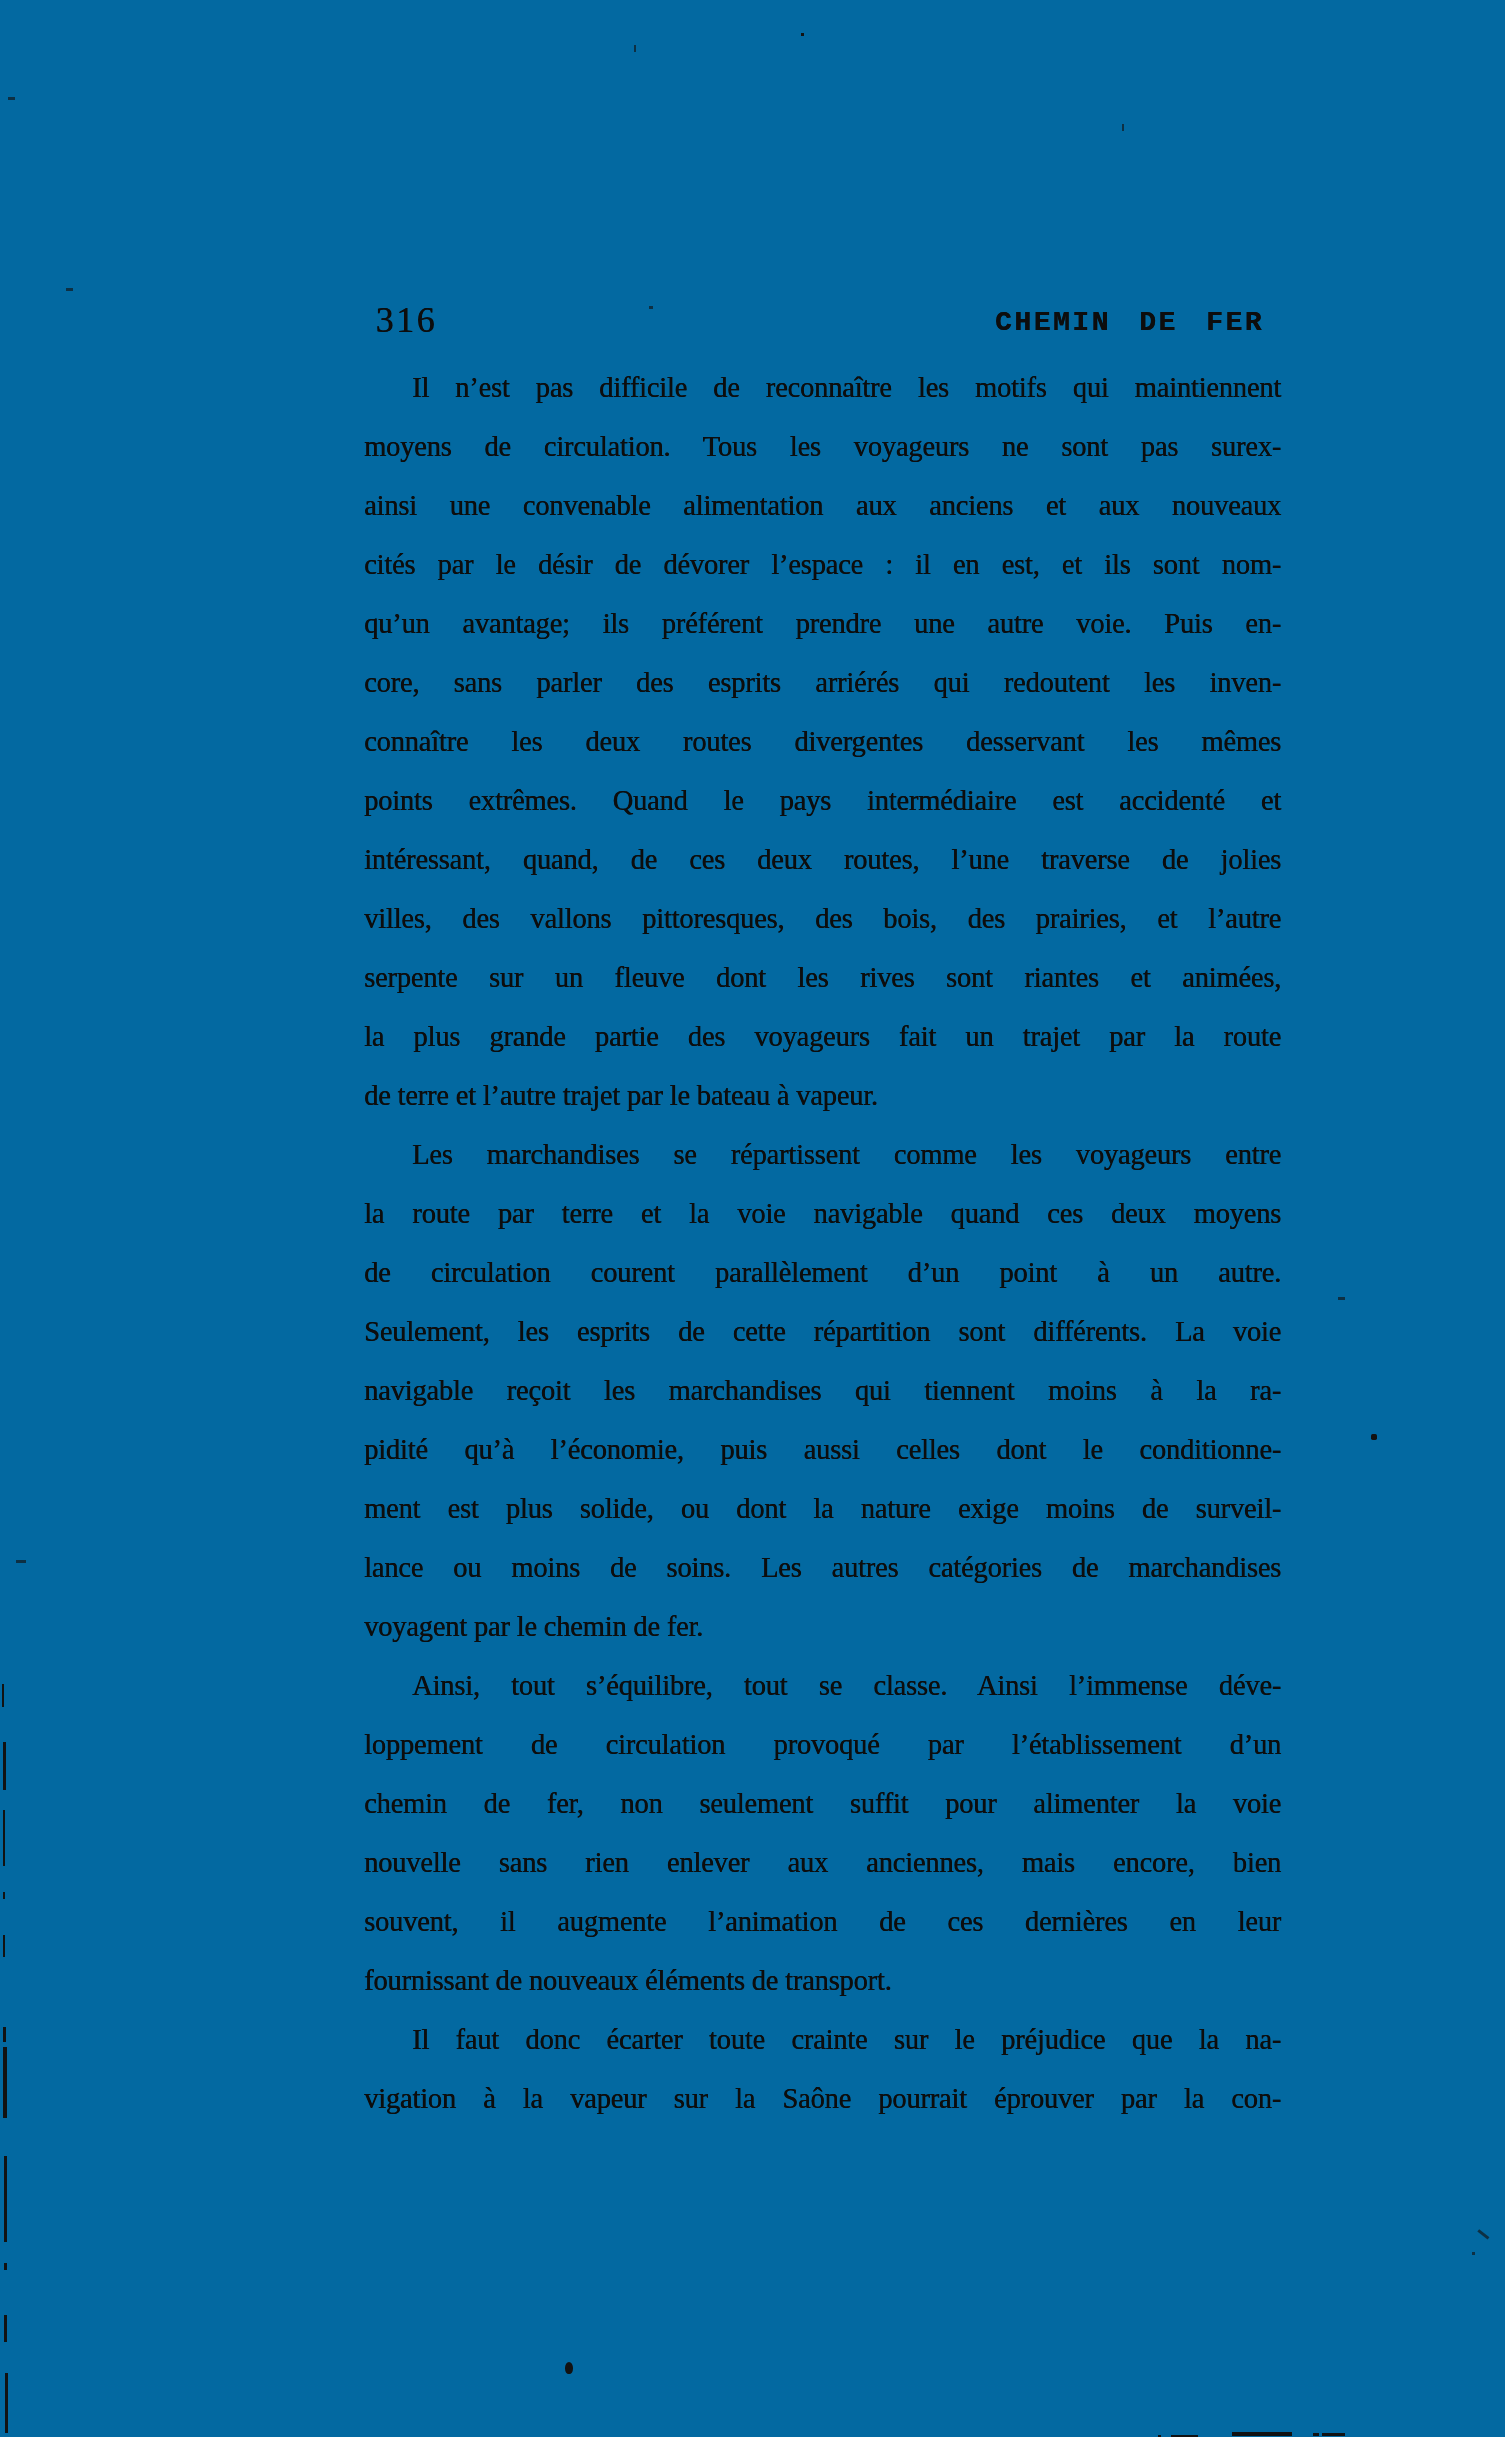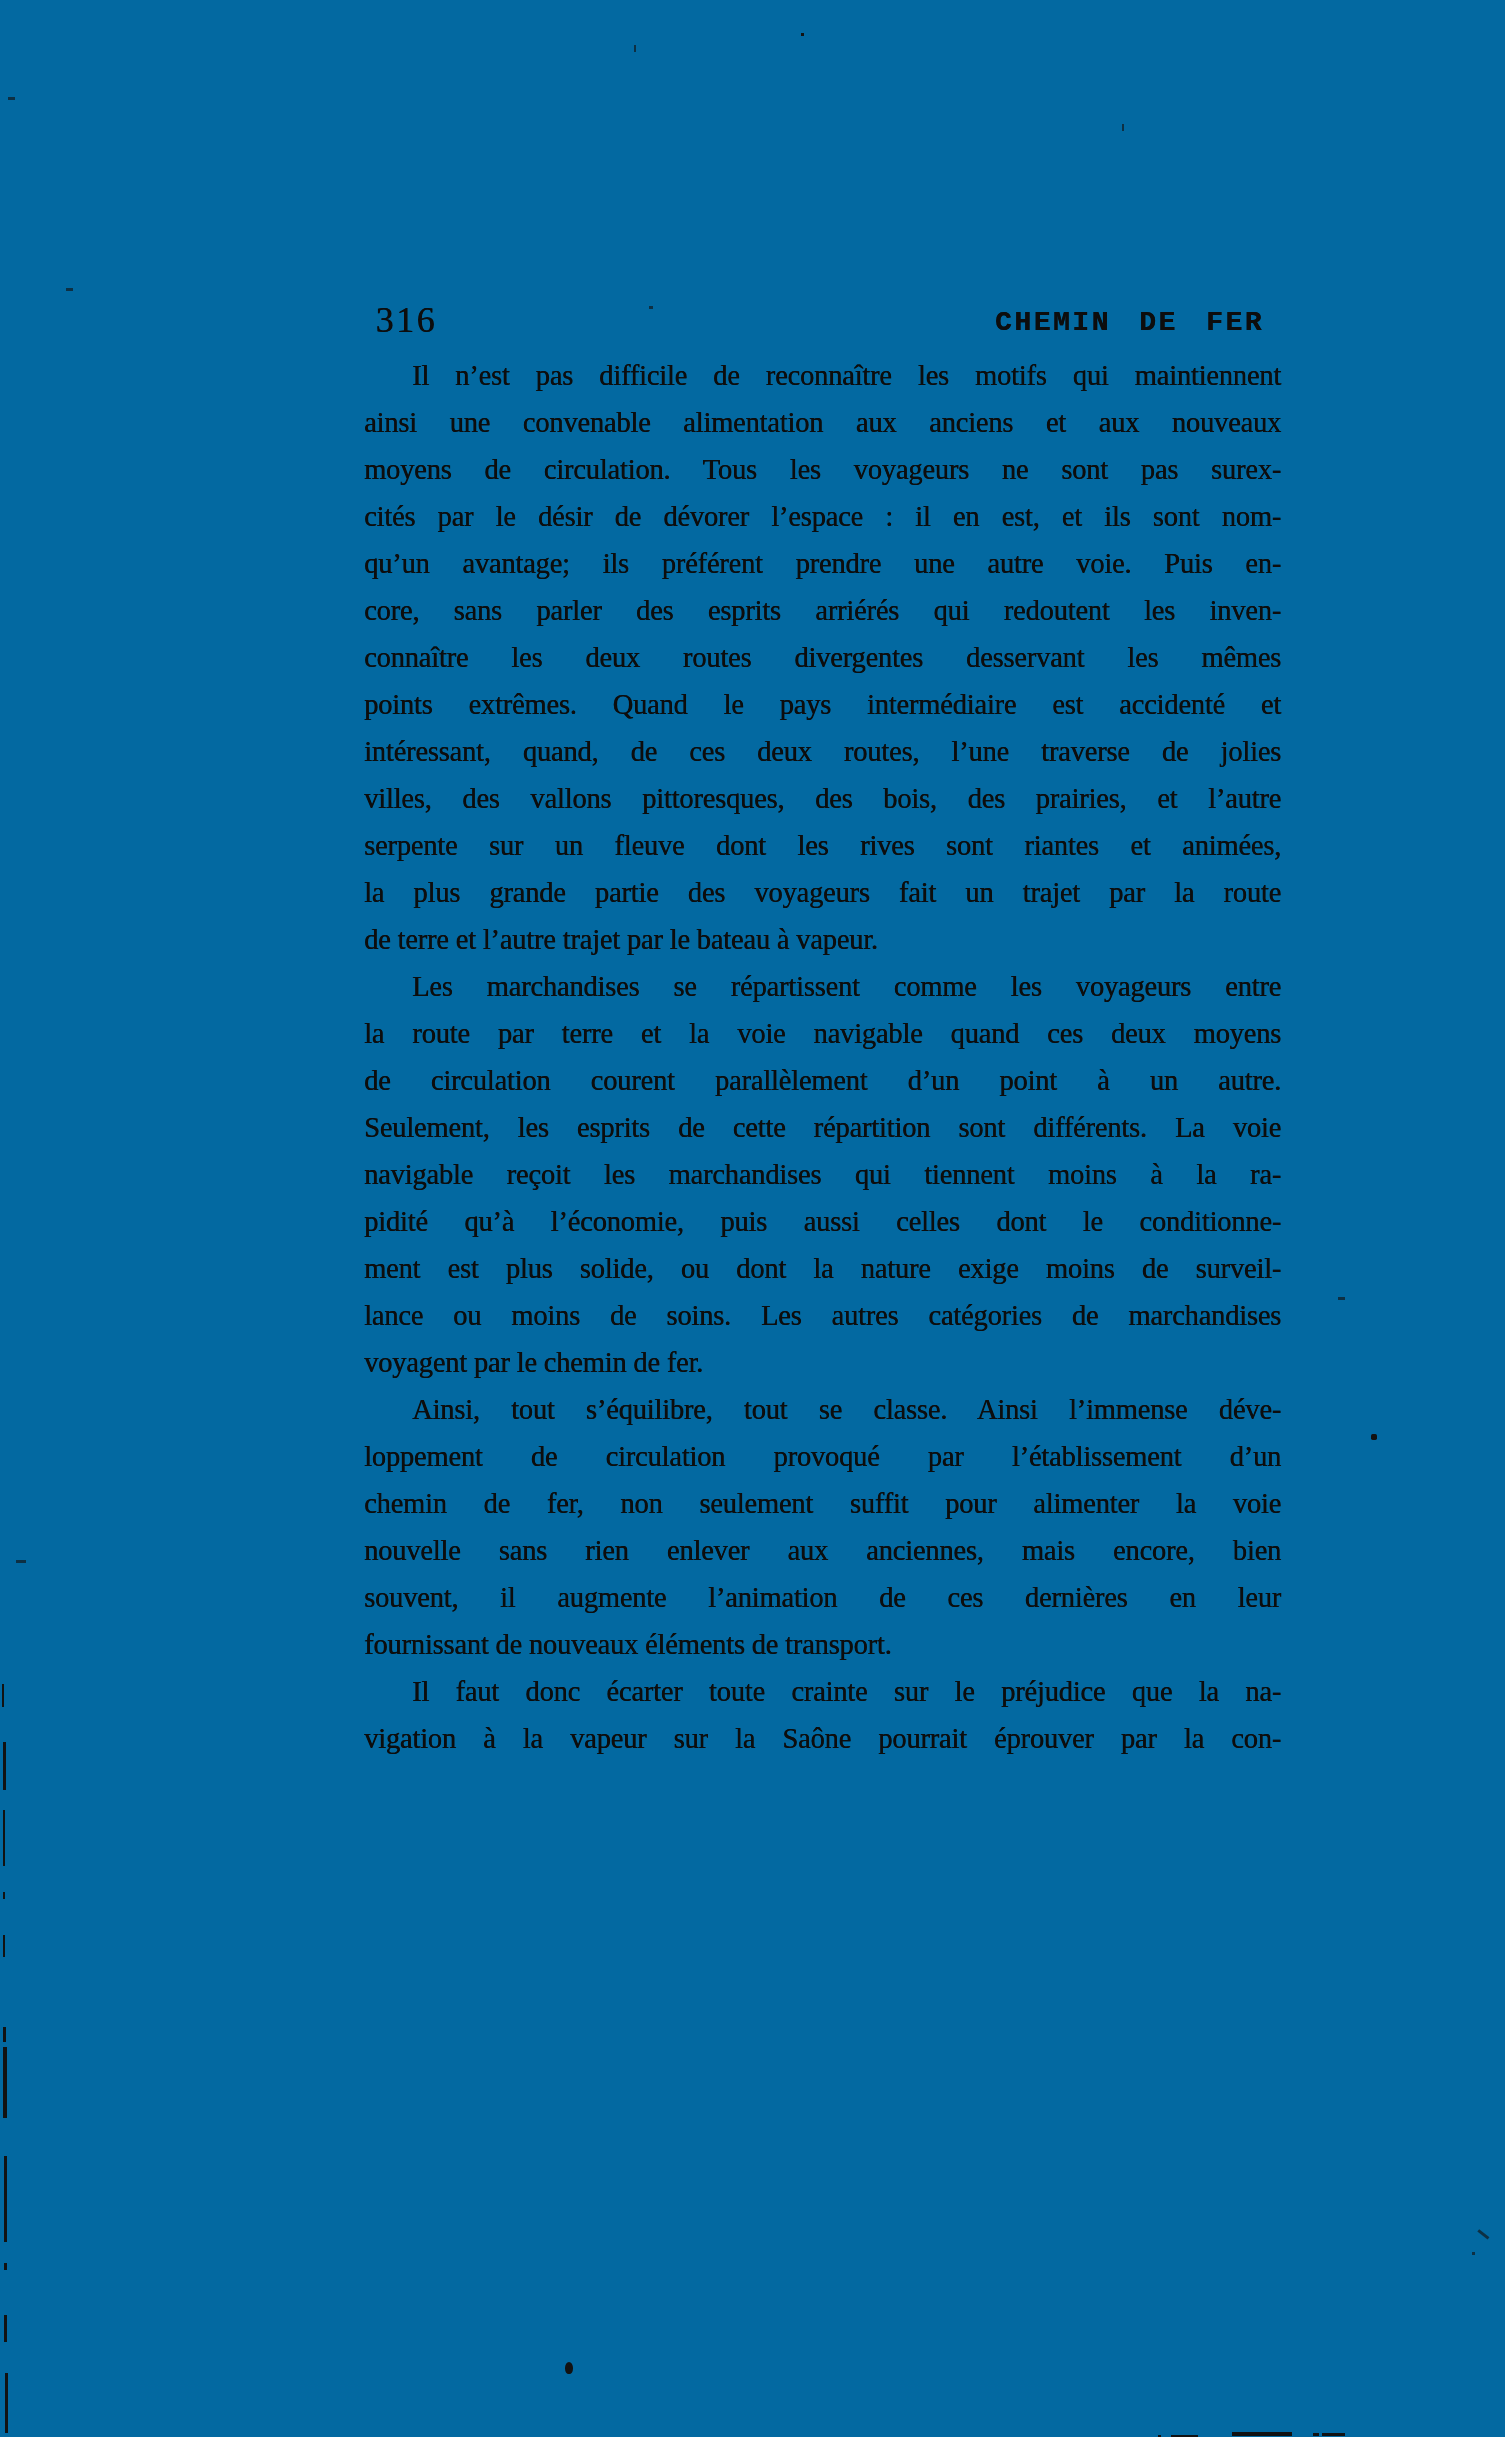--- a/index.html
+++ b/index.html
@@ -59,20 +59,21 @@
     width: 917px;
   }
   .line {
     font-size: 28.5px;
     line-height: 47px;
     letter-spacing: -0.2px;
     text-align: justify;
     text-align-last: justify;
     text-shadow: 0.4px 0 0 currentColor;
     white-space: nowrap; 
+    margin-top: 12px;
   }
   .line { white-space: normal; } 
   .line.indent { padding-left: 48px; }
   .line.para-end { text-align-last: left; }
   
   .art {
     position: absolute;
     background: #121212;
   }
   .art.faint { opacity: 0.65; }
@@ -84,22 +85,22 @@
 
 <div class="sheet">
 
   <div class="page-header">
     <div class="page-number">316</div>
     <div class="running-title">CHEMIN DE FER</div>
   </div>
 
   <div class="body-block">
     <div class="line indent">Il n’est pas difficile de reconnaître les motifs qui maintiennent</div>
+    <div class="line">moyens de circulation. Tous les voyageurs ne sont pas surex-</div>
     <div class="line">ainsi une convenable alimentation aux anciens et aux nouveaux</div>
-    <div class="line">moyens de circulation. Tous les voyageurs ne sont pas surex-</div>
     <div class="line">cités par le désir de dévorer l’espace : il en est, et ils sont nom-</div>
     <div class="line">qu’un avantage; ils préférent prendre une autre voie. Puis en-</div>
     <div class="line">core, sans parler des esprits arriérés qui redoutent les inven-</div>
     <div class="line">connaître les deux routes divergentes desservant les mêmes</div>
     <div class="line">points extrêmes. Quand le pays intermédiaire est accidenté et</div>
     <div class="line">intéressant, quand, de ces deux routes, l’une traverse de jolies</div>
     <div class="line">villes, des vallons pittoresques, des bois, des prairies, et l’autre</div>
     <div class="line">serpente sur un fleuve dont les rives sont riantes et animées,</div>
     <div class="line">la plus grande partie des voyageurs fait un trajet par la route</div>
     <div class="line para-end">de terre et l’autre trajet par le bateau à vapeur.</div>

